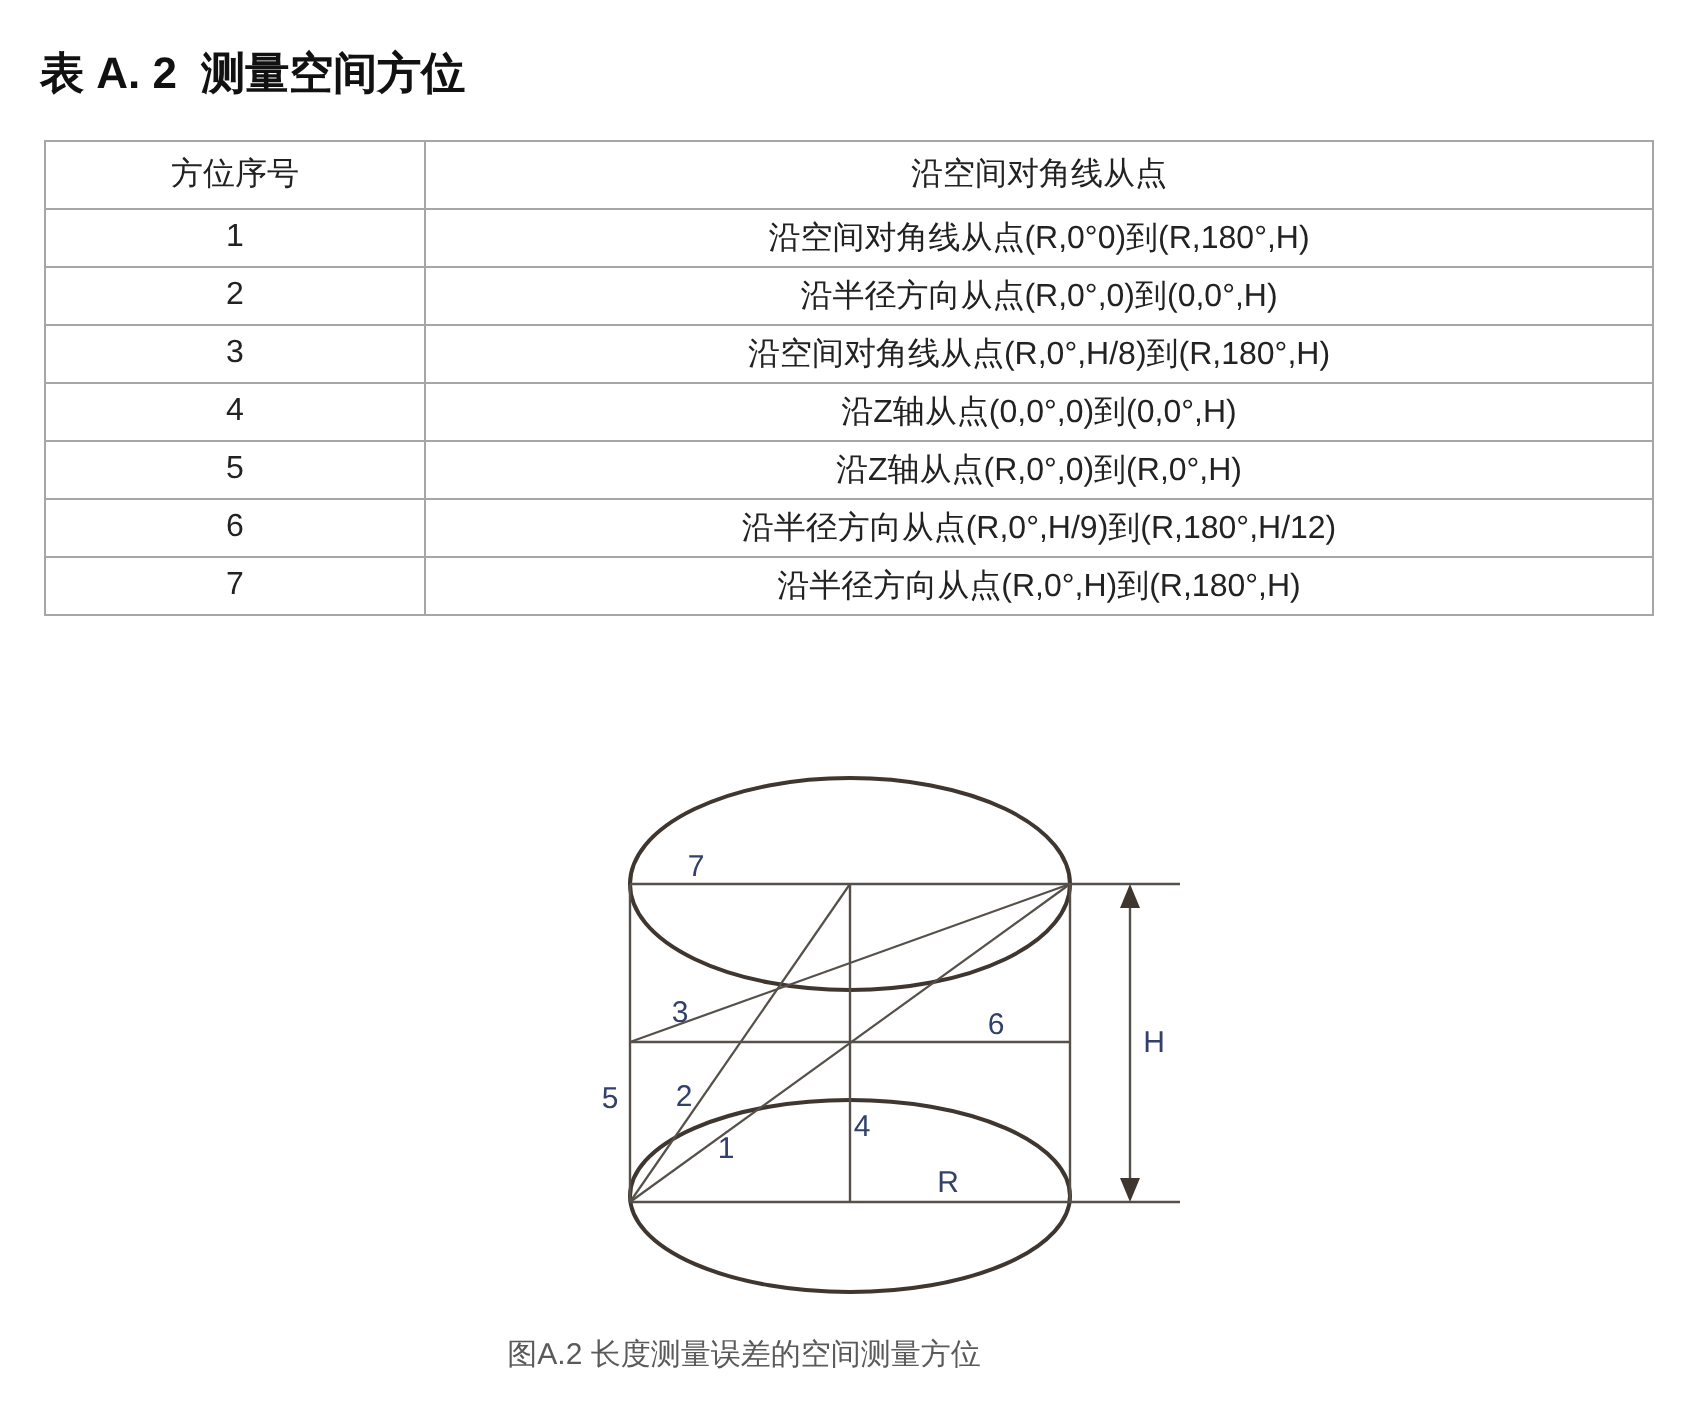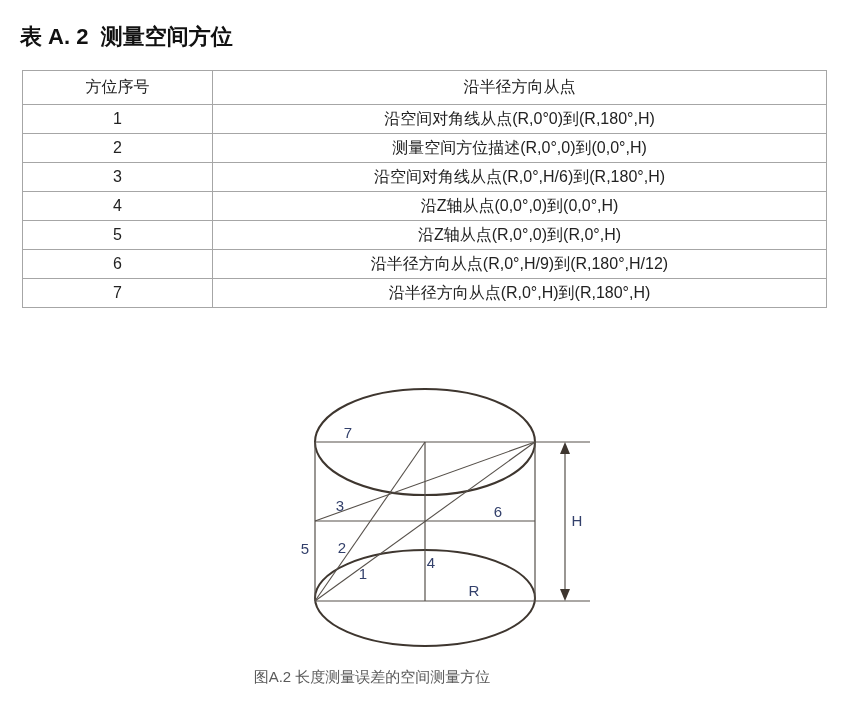--- a/index.html
+++ b/index.html
@@ -67,35 +67,35 @@
 <div class="doc-title">表 A. 2  测量空间方位</div>
 
 <table class="spec">
   <colgroup>
       <col class="c1">
       <col class="c2">
     </colgroup>
   <thead>
     <tr>
       <th>方位序号</th>
-      <th>沿半径方向从点</th>
+      <th>沿空间对角线从点</th>
     </tr>
   </thead>
   <tbody>
     <tr>
       <td class="row-cell">1</td>
       <td class="row-cell">沿空间对角线从点(R,0°0)到(R,180°,H)</td>
     </tr>
     <tr>
       <td class="row-cell">2</td>
-      <td class="row-cell">测量空间方位描述(R,0°,0)到(0,0°,H)</td>
+      <td class="row-cell">沿半径方向从点(R,0°,0)到(0,0°,H)</td>
     </tr>
     <tr>
       <td class="row-cell">3</td>
-      <td class="row-cell">沿空间对角线从点(R,0°,H/6)到(R,180°,H)</td>
+      <td class="row-cell">沿空间对角线从点(R,0°,H/8)到(R,180°,H)</td>
     </tr>
     <tr>
       <td class="row-cell">4</td>
       <td class="row-cell">沿Z轴从点(0,0°,0)到(0,0°,H)</td>
     </tr>
     <tr>
       <td class="row-cell">5</td>
       <td class="row-cell">沿Z轴从点(R,0°,0)到(R,0°,H)</td>
     </tr>
     <tr>

